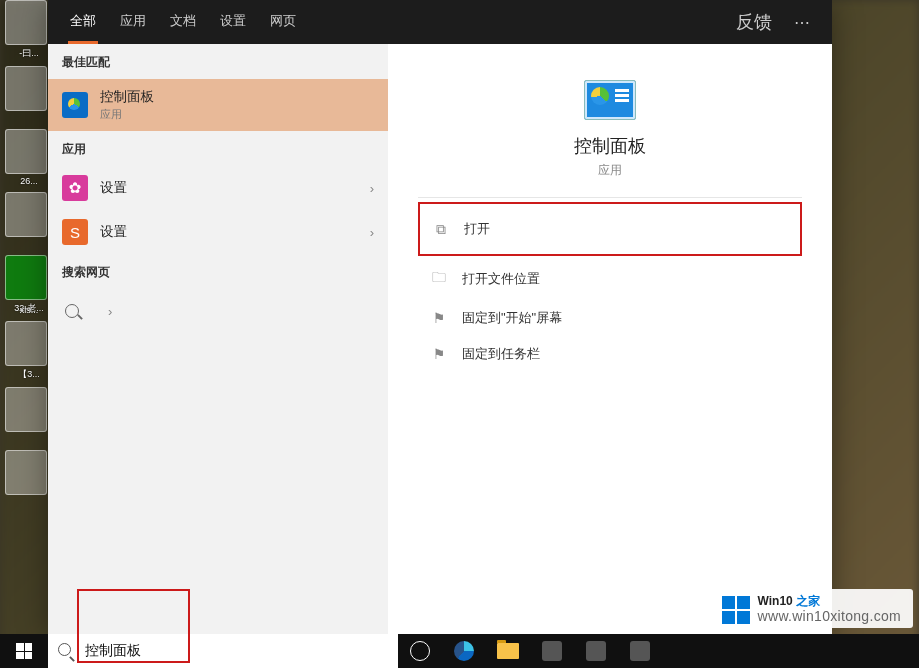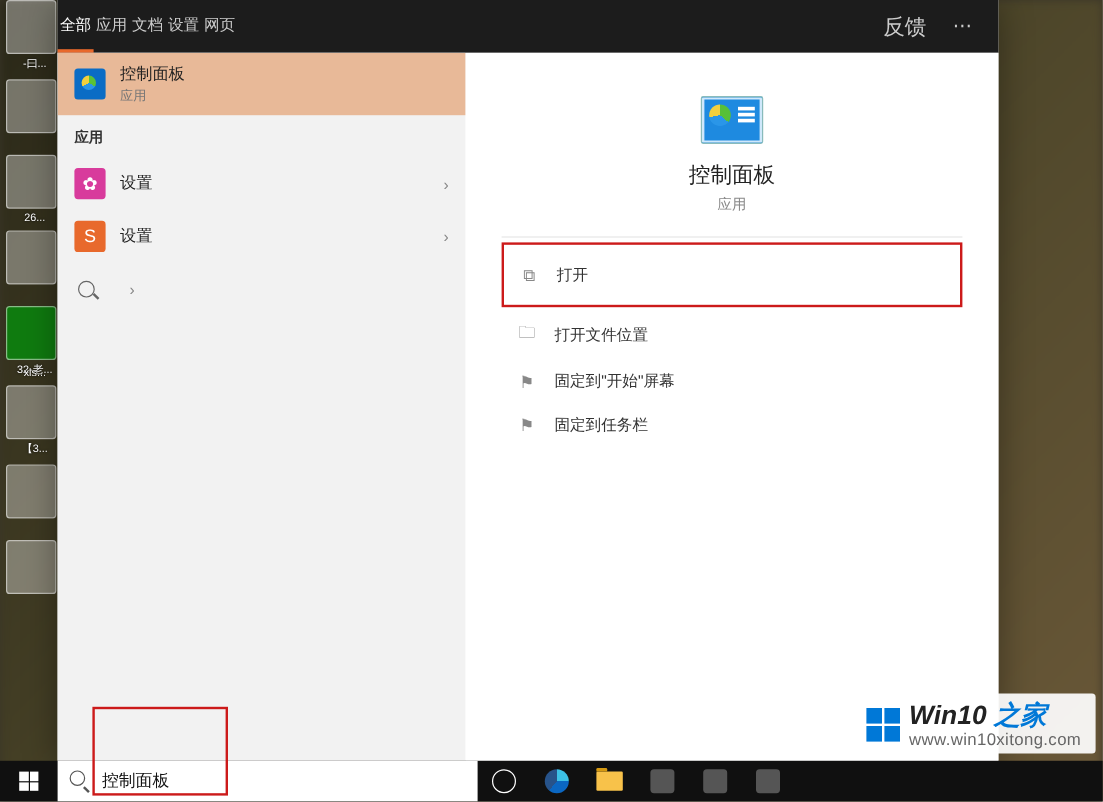--- a/index.html
+++ b/index.html
@@ -10,21 +10,21 @@
     .desktop-icons { position: absolute; left: 5px; top: 0; width: 48px; height: 100%; filter: blur(0); }
     .di { width: 42px; height: 45px; margin-bottom: 18px; background: rgba(255,255,255,0.35); border: 1px solid rgba(255,255,255,0.5); border-radius: 3px; }
     .di-label { font-size: 9px; color: #fff; text-align:center; text-shadow: 0 0 2px #000; margin-top:-16px; margin-bottom:6px; }
     .di-green{ background:#0f7b0f; }
     
     
     .search-panel { position: absolute; left: 48px; top: 0; width: 784px; height: 634px; background: #fff; box-shadow: 0 4px 28px rgba(0,0,0,0.4); display: flex; flex-direction: column; }
     
     
     .topbar { height: 44px; background: #1c1c1c; display: flex; align-items: stretch; padding: 0 10px 0 0; }
-    .tab { display: flex; align-items: center; padding: 0 2px; color: #ccc; font-size: 13px; cursor: pointer; border-bottom: 3px solid transparent; }
+    .tab { display: flex; align-items: center; padding: 0 2px; color: #ccc; font-size: 13px; cursor: pointer; border-bottom: 3px solid transparent; margin-left: 20px; }
     .tab.active { color: #fff; border-bottom-color: #e8692c; }
     .tab .chev { margin-left: 4px; font-size: 9px; }
     .topbar-spacer { flex: 1; }
     .feedback { display:flex; align-items:center; color:#ccc; font-size:18px; padding:0 12px; cursor:pointer; }
     .more-dots { display:flex; align-items:center; color:#ccc; font-size:16px; padding:0 10px; cursor:pointer; letter-spacing:2px;}
     
     
     .panel-body { flex: 1; display: flex; min-height: 0; }
     .left-col { width: 340px; background: #f2f2f2; display: flex; flex-direction: column; overflow: hidden; }
     .right-col { flex: 1; background: #fff; padding: 28px 30px 0 30px; display:flex; flex-direction:column; align-items:stretch; }
@@ -79,21 +79,21 @@
     .tb-edge{ width:20px; height:20px; border-radius:50%; background: conic-gradient(#3cc1e6 0 90deg,#0b67c2 90deg 220deg,#27538a 220deg 360deg);}
     .tb-folder{ width:22px; height:16px; background:#f8c24a; border-radius:1px; position:relative;}
     .tb-folder::before{content:"";position:absolute;top:-3px;left:0;width:9px;height:3px;background:#d69a12;border-radius:1px 1px 0 0;}
     .tb-generic{ width:20px;height:20px; background:#555; border-radius:3px;}
     
     
     .watermark { position:absolute; right:6px; bottom:40px; background:rgba(255,255,255,0.92); padding:6px 12px 4px; border-radius:3px; display:flex; align-items:center; gap:8px; z-index:60; }
     .wm-logo { width:28px; height:28px; display:grid; grid-template:1fr 1fr/1fr 1fr; gap:2px;}
     .wm-logo span{ background:#0078d7;}
     .wm-text { display:flex; flex-direction:column; line-height:1.1;}
-    .wm-main { font-size:22px; font-weight:600; color:#222;font-style:italic; }
+    .wm-main { font-size:12px; font-weight:600; color:#222; }
     .wm-main .zhi{ color:#0078d7;}
     .wm-url { font-size:14px; color:#666; letter-spacing:.3px;}
   </style>
 </head>
 <body>
 
 <div class="desktop"></div>
 <div class="desktop-icons">
   <div class="di"></div>
   <div class="di-label">-曰...</div>
@@ -117,20 +117,21 @@
     <div class="tab">文档</div>
     <div class="tab">设置</div>
     <div class="tab">网页</div>
     <div class="topbar-spacer"></div>
     <div class="feedback">反馈</div>
     <div class="more-dots">⋯</div>
   </div>
 
   <div class="panel-body">
     <div class="left-col">
+      <div class="section-header">最佳匹配</div>
       <div class="result-item selected">
         <div class="ricon cp"></div>
         <div class="result-text">
           <div class="result-title">控制面板</div>
           <div class="result-sub">应用</div>
         </div>
       </div>
 
       <div class="section-header">应用</div>
       <div class="result-item">
@@ -141,20 +142,21 @@
         <div class="chevron-right">›</div>
       </div>
       <div class="result-item">
         <div class="ricon orange">S</div>
         <div class="result-text">
             <div class="result-title">设置</div>
           </div>
         <div class="chevron-right">›</div>
       </div>
 
+      <div class="section-header">搜索网页</div>
       <div class="result-item">
         <div class="ricon search"></div>
         <div class="chevron-right">›</div>
       </div>
     </div>
 
     <div class="right-col">
       <div class="preview-icon-wrap">
           <div class="preview-icon"></div>
         </div>

